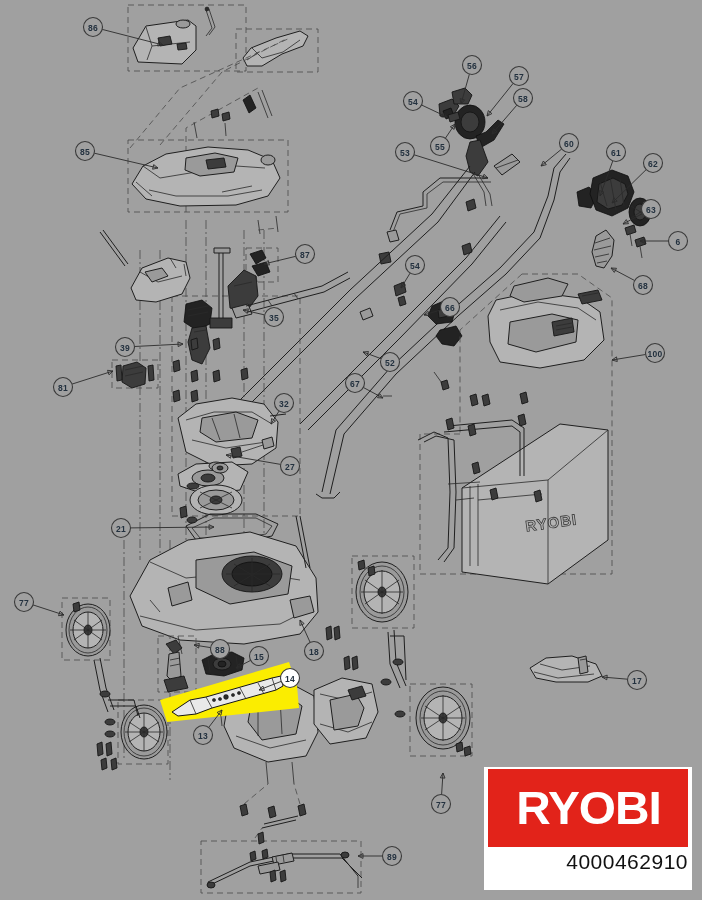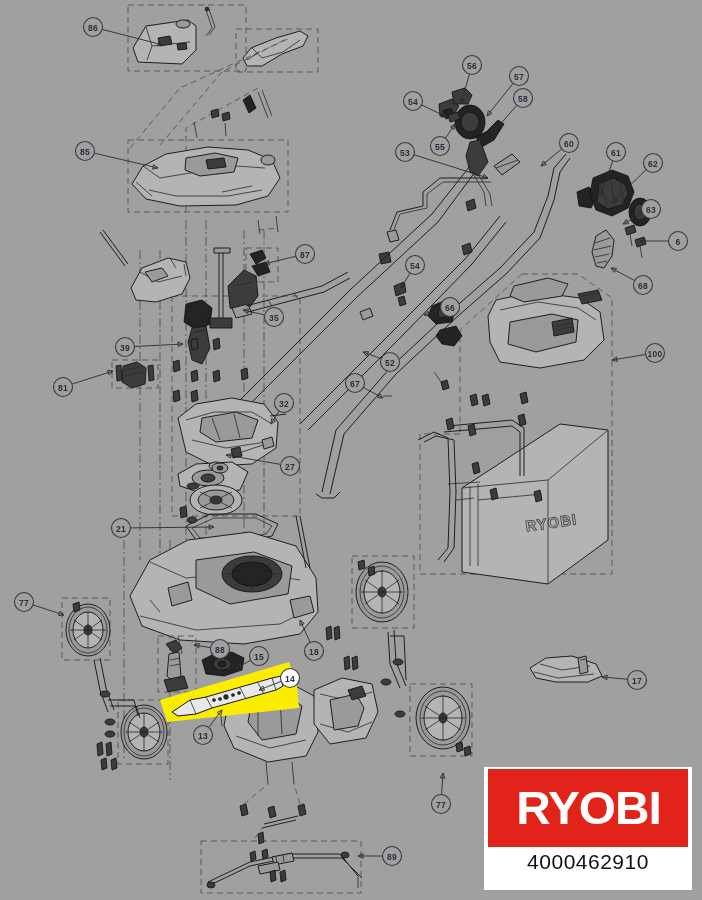--- a/index.html
+++ b/index.html
@@ -136,21 +136,21 @@
     font-size: 46px;
     letter-spacing: -1px;
     line-height: 1;
     transform: scaleX(1.04);
   }
   #brand-code {
     position: absolute;
     left: 488px;
     top: 850px;
     width: 200px;
-    text-align: center;
+    text-align: right;
     color: #111111;
     font-family: "Liberation Sans", sans-serif;
     font-size: 21px;
     letter-spacing: 0.5px;
   }
   .bag-word {
     font-family: "Liberation Sans", sans-serif;
     font-size: 15px;
     font-weight: bold;
     fill: none;

